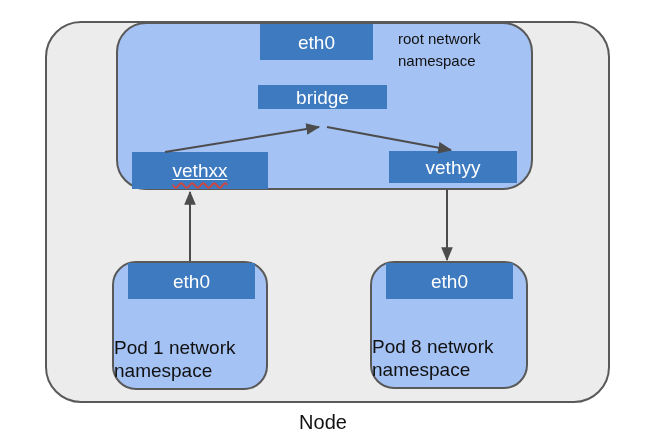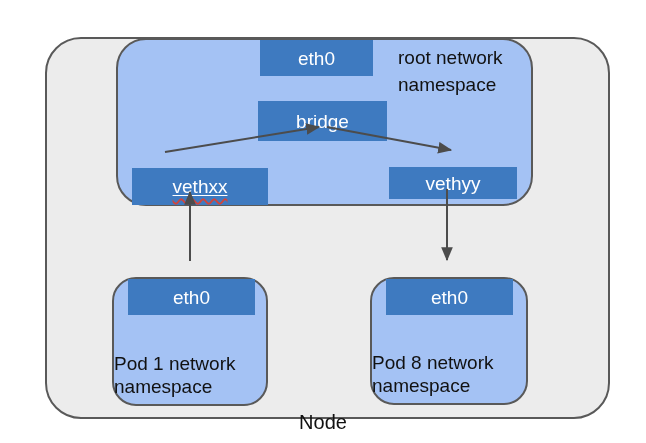--- a/index.html
+++ b/index.html
@@ -6,45 +6,45 @@
   .canvas{
     position:relative;width:646px;height:443px;overflow:hidden;
     background:var(--canvas-bg,#ffffff);
     font-family:"Liberation Sans",sans-serif;
     color:var(--text-color,#111);
   }
   .node-box{
     position:absolute;left:45px;top:21px;width:565px;height:382px;
     background:var(--node-fill,#ececec);
     border:2px solid var(--node-border,#595959);
-    border-radius:36px;box-sizing:border-box;margin-top:16px;
+    border-radius:36px;box-sizing:border-box;
   }
   .ns{
     position:absolute;box-sizing:border-box;
     background:var(--ns-fill,#a4c2f4);
     border:2px solid var(--ns-border,#595959);
   }
   .root-ns{left:69px;top:-1px;width:417px;height:168px;border-radius:30px;}
   .pod{border-radius:24px;}
   .pod-1{left:65px;top:238px;width:156px;height:129px;}
   .pod-2{left:323px;top:238px;width:158px;height:128px;}
   .dbox{
     position:absolute;display:flex;align-items:center;justify-content:center;
     background:var(--box-fill,#3e7ac0);
     color:var(--box-text,#fff);
     font-size:19px;line-height:1;
   }
   .eth0-root{left:142px;top:0;width:113px;height:36px;}
-  .bridge{left:140px;top:61px;width:129px;height:40px;}
+  .bridge{left:140px;top:61px;width:129px;height:24px;}
   .vethxx{left:14px;top:128px;width:136px;height:37px;}
   .vethyy{left:271px;top:127px;width:128px;height:32px;}
   .pod-eth0{left:14px;top:0;width:127px;height:36px;}
   .root-ns-label{
     position:absolute;left:280px;top:4px;width:136px;
-    font-size:19px;line-height:27px;text-align:left;
+    font-size:15px;line-height:22px;text-align:left;
   }
   .pod-label{
     position:absolute;left:0;right:0;bottom:6px;
     text-align:left;font-size:19px;line-height:23px;
   }
   .node-label{
     position:absolute;left:0;right:0;top:411px;
     text-align:center;font-size:20px;
   }
   

